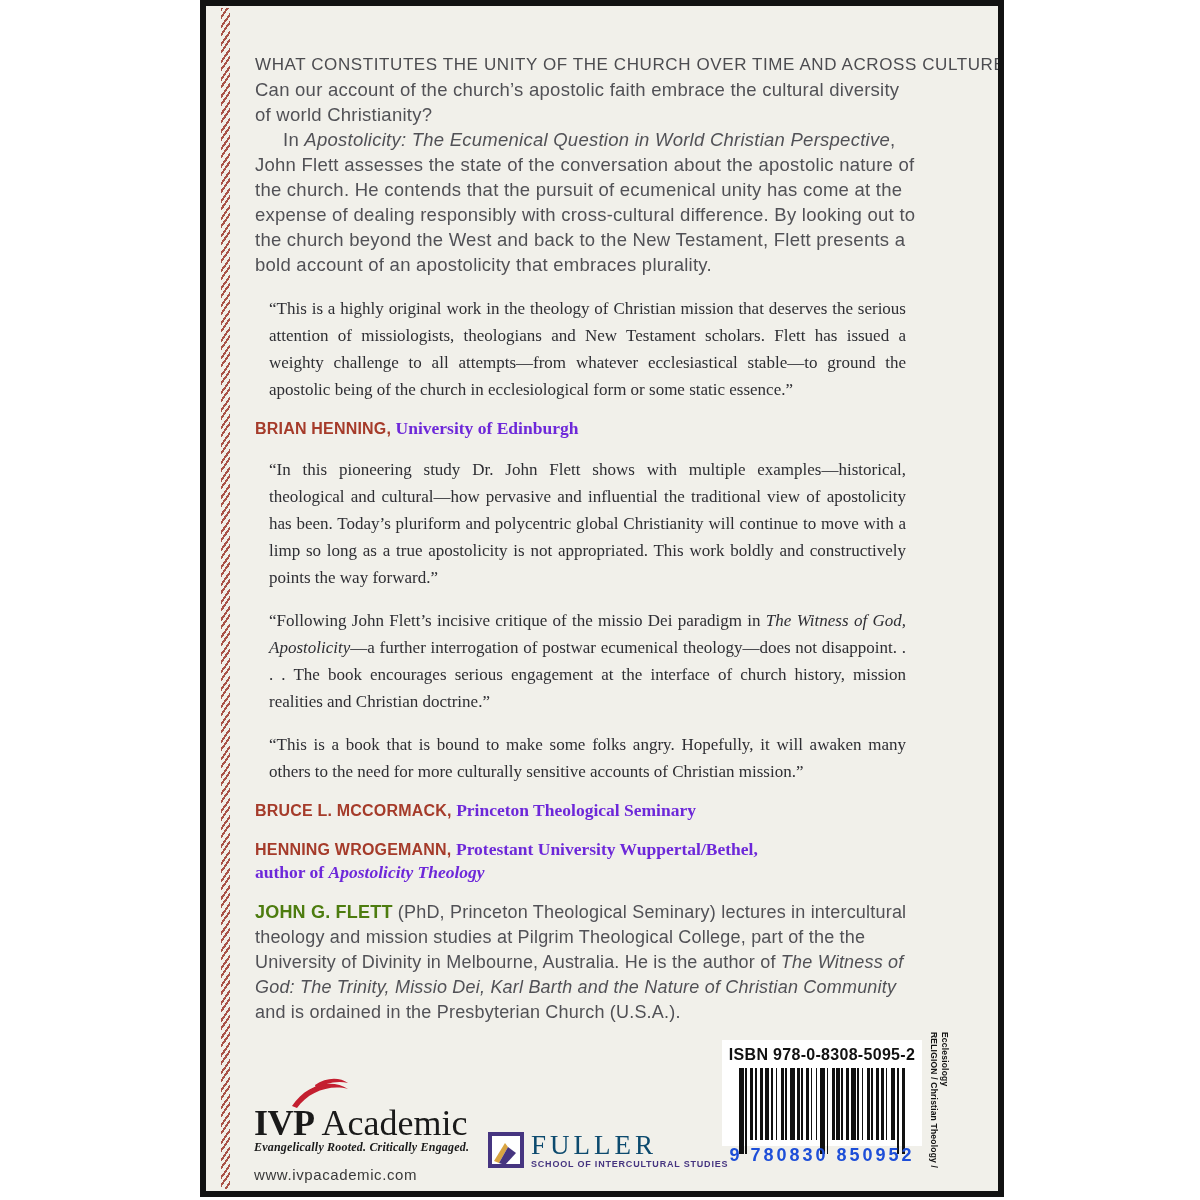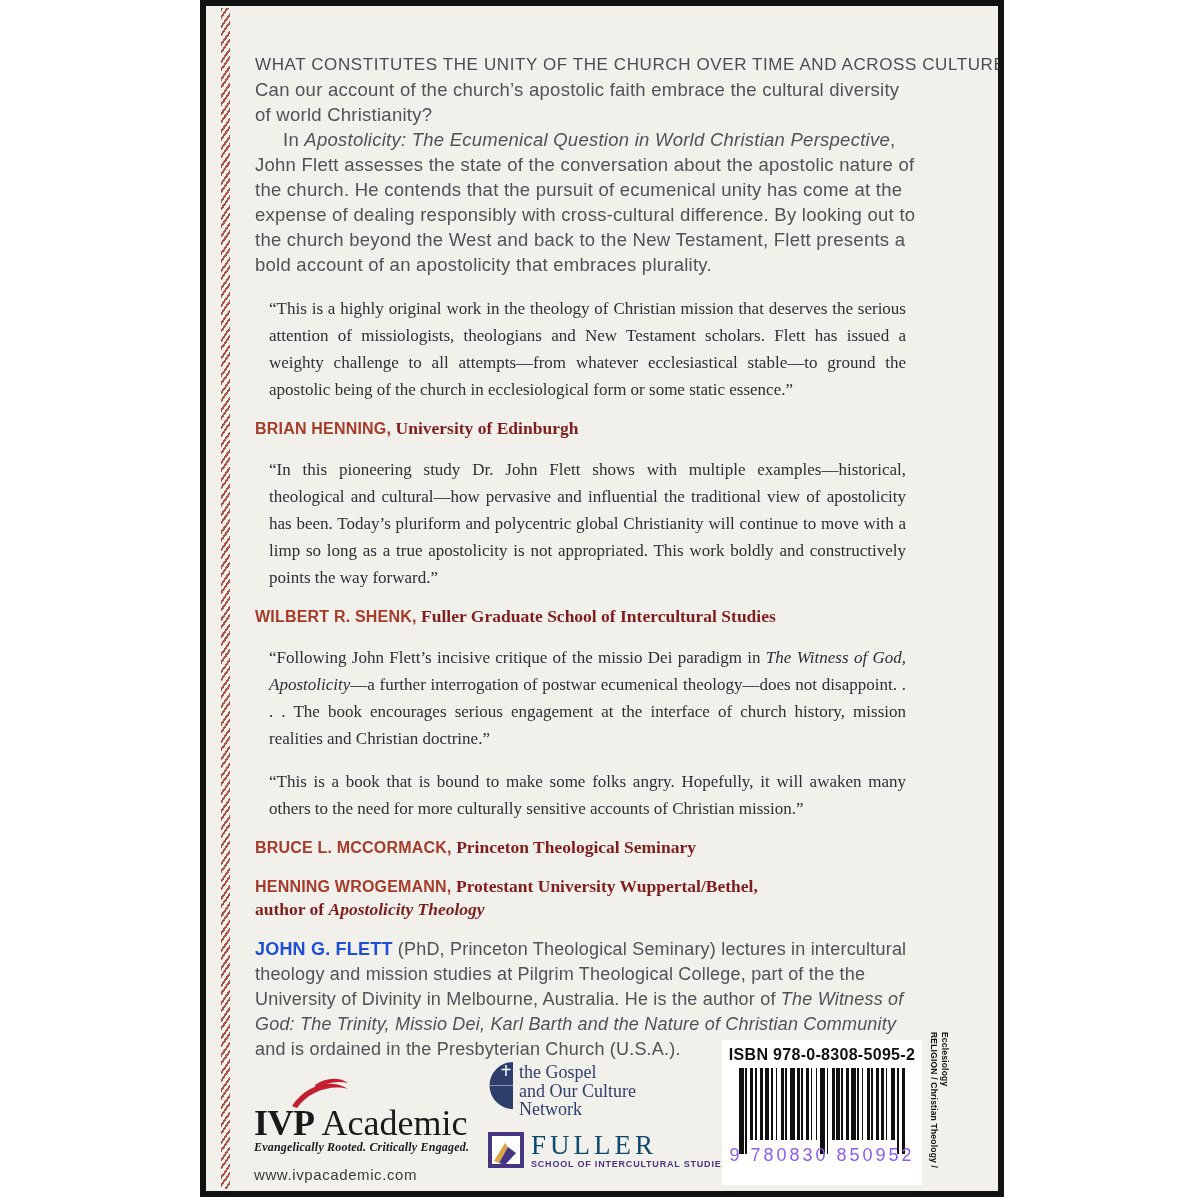--- a/index.html
+++ b/index.html
@@ -34,26 +34,26 @@
     font-family:"Liberation Serif", serif;color:#2e2e33;
     font-size:17px;line-height:27px;text-align:justify;margin:14px;
   }
   .attribution{margin-top:3px;line-height:22px;}
   .reviewer-name{
     font-family:"Liberation Sans", sans-serif;font-weight:700;
     color:#a53b2a;font-size:16px;letter-spacing:.2px;
   }
   .reviewer-affiliation{
     font-family:"Liberation Serif", serif;font-weight:700;
-    color:#7f1d1d;font-size:17.5px;text-align:center;
+    color:#6d28d9;font-size:17.5px;text-align:center;
   }
 
   
   .bio{color:#515156;font-size:18px;line-height:25px;letter-spacing:.2px;margin-top:6px;}
-  .bio .bd{color:#1d4ed8;}
+  .bio .bd{color:#4d7c0f;}
   .bio .it{color:#515156;}
 
   
   .ivp-logo{position:absolute;left:48px;top:1072px;width:230px;}
   .ivp-swoosh{margin-left:34px;height:30px;}
   .ivp-name{font-family:"Liberation Serif", serif;color:#1a1a1a;font-size:36px;line-height:30px;}
   .ivp-name .strong{font-weight:700;letter-spacing:-.5px;}
   .ivp-tagline{font-family:"Liberation Serif", serif;font-weight:700;font-style:italic;
     color:#181818;font-size:12px;margin-top:2px;letter-spacing:.2px;}
   .ivp-url{color:#3a3a3a;font-size:15px;margin-top:11px;letter-spacing:.6px;}
@@ -61,27 +61,27 @@
   .gocn-logo{position:absolute;left:282px;top:1056px;display:flex;}
   .gocn-text{font-family:"Liberation Serif", serif;color:#2d3e6d;font-size:18px;
     line-height:18.5px;margin-left:6px;margin-top:1px;}
   .fuller-logo{position:absolute;left:282px;top:1126px;display:flex;align-items:flex-start;}
   .fuller-text{margin-left:7px;}
   .fuller-name{font-family:"Liberation Serif", serif;color:#0c4a6e;font-size:27px;
     line-height:26px;letter-spacing:4px;font-weight:400;}
   .fuller-subtitle{color:#463580;font-size:9px;font-weight:700;letter-spacing:.8px;margin-top:1px;}
 
   
-  .barcode-box{position:absolute;left:516px;top:1034px;width:200px;height:145px;
+  .barcode-box{position:absolute;left:516px;top:1034px;width:200px;height:106px;
     background:#ffffff;display:flex;flex-direction:column;align-items:center;}
   .isbn-label{color:#111;font-size:16px;font-weight:700;letter-spacing:.3px;margin-top:6px;}
   .bars{display:flex;align-items:flex-start;height:86px;margin-top:4px;}
   .bar{background:#111;height:72px;}
   .bar.tall{height:86px;}
-  .barcode-number{color:#8b5cf6;font-size:18px;font-weight:400;letter-spacing:3px;margin-top:-9px;text-align:right;}
+  .barcode-number{color:#1d4ed8;font-size:18px;font-weight:700;letter-spacing:3px;margin-top:-9px;text-align:right;}
 
   .category-vertical{
     position:absolute;left:722px;top:1026px;
     writing-mode:vertical-lr;
     color:#111;font-size:8.5px;font-weight:700;line-height:11px;letter-spacing:.2px;
   }
 </style>
 </head>
 <body>
 
@@ -99,24 +99,20 @@
     <div class="quote-block">
       <p class="quote-text"><span>“This is a highly original work in the theology of Christian mission that deserves the serious attention of missiologists, theologians and New Testament scholars. Flett has issued a weighty challenge to all attempts—from whatever ecclesiastical stable—to ground the apostolic being of the church in ecclesiological form or some static essence.”</span></p>
       <div class="attribution">
         <span class="reviewer-name">BRIAN HENNING,</span>
         <span class="reviewer-affiliation"><span>University of Edinburgh</span></span>
       </div>
     </div>
 
     <div class="quote-block">
       <p class="quote-text"><span>“In this pioneering study Dr. John Flett shows with multiple examples—historical, theological and cultural—how pervasive and influential the traditional view of apostolicity has been. Today’s pluriform and polycentric global Christianity will continue to move with a limp so long as a true apostolicity is not appropriated. This work boldly and constructively points the way forward.”</span></p>
-      <div class="attribution">
-        <span class="reviewer-name">WILBERT R. SHENK,</span>
-        <span class="reviewer-affiliation"><span>Fuller Graduate School of Intercultural Studies</span></span>
-      </div>
     </div>
 
     <div class="quote-block">
       <p class="quote-text"><span>“Following John Flett’s incisive critique of the missio Dei paradigm in </span><span class="it">The Witness of God,</span><span> </span><span class="it">Apostolicity</span><span>—a further interrogation of postwar ecumenical theology—does not disappoint. . . . The book encourages serious engagement at the interface of church history, mission realities and Christian doctrine.”</span></p>
     </div>
 
     <div class="quote-block">
       <p class="quote-text"><span>“This is a book that is bound to make some folks angry. Hopefully, it will awaken many others to the need for more culturally sensitive accounts of Christian mission.”</span></p>
       <div class="attribution">
         <span class="reviewer-name">BRUCE L. MCCORMACK,</span>
@@ -141,34 +137,20 @@
         <path d="M27,7 C38,-1 52,-1 60,5 C48,2 36,6 28,11 Z" fill="#c41f30"></path>
       </svg>
     </div>
     <div class="ivp-name">
       <span class="strong">IVP</span><span> Academic</span>
     </div>
     <div class="ivp-tagline">Evangelically Rooted. Critically Engaged.</div>
     <div class="ivp-url">www.ivpacademic.com</div>
   </div>
 
-  <div class="gocn-logo">
-    <span>
-      <svg width="25" height="47" viewBox="0 0 25 47">
-        <path d="M25,0 A23.5,23.5 0 0 0 25,47 Z" fill="#2d3e6d"></path>
-        <path d="M18,3 V14 M13.5,7.5 H22.5" stroke="#ffffff" stroke-width="1.5" fill="none"></path>
-        <path d="M2,23.5 H25" stroke="#ffffff" stroke-width="0.8" opacity="0.55" fill="none"></path>
-      </svg>
-    </span>
-    <div class="gocn-text">
-      <div>the Gospel</div>
-      <div>and Our Culture</div>
-      <div>Network</div>
-    </div>
-  </div>
 
   <div class="fuller-logo">
     <span>
       <svg width="36" height="36" viewBox="0 0 36 36">
         <rect x="2" y="2" width="32" height="32" fill="#ffffff" stroke="#463580" stroke-width="4"></rect>
         <path d="M6,29 L17,11 L20,15 L11,31 Z" fill="#d9a441"></path>
         <path d="M11,31 L20,15 L28,21 L17,33 Z" fill="#463580"></path>
       </svg>
     </span>
     <div class="fuller-text">

